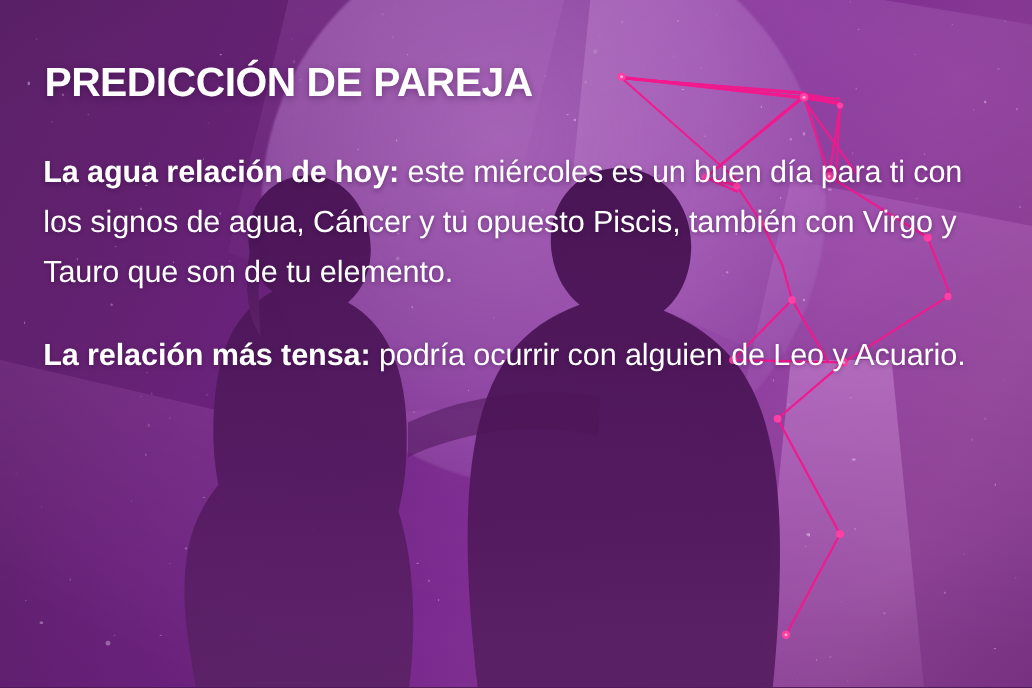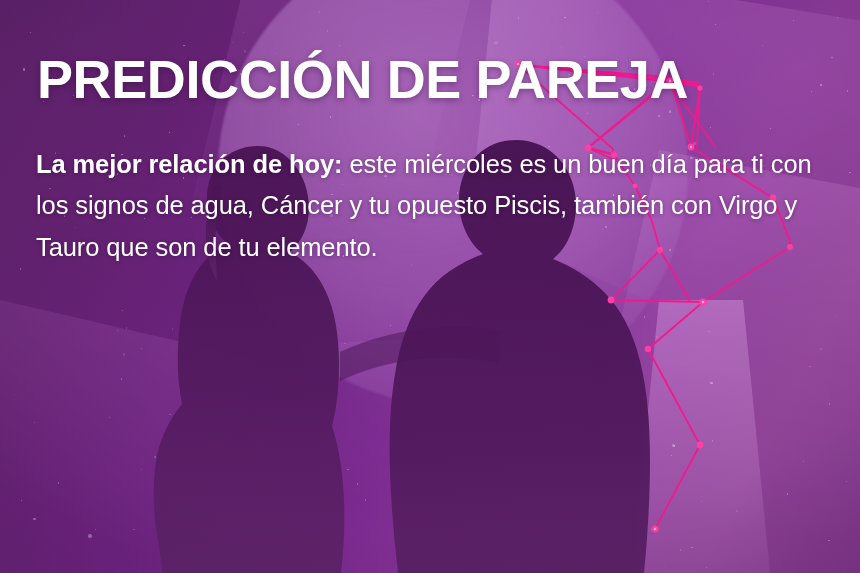--- a/index.html
+++ b/index.html
@@ -149,21 +149,21 @@
     color: #ffffff;
     font-size: 17px;
     font-weight: 400;
     letter-spacing: .1px;
     margin: 5px 0 0 1px;
     text-shadow: 0 1px 3px rgba(40,6,52,.45);
   }
 
   .headline {
     color: #ffffff;
-    font-size: 54px;
+    font-size: 34px;
     font-weight: bold;
     letter-spacing: -0.4px;
     margin: 22px 0 0 1px;
     line-height: 1;
     text-shadow: 0 2px 6px rgba(40,6,52,.38);
   }
 
   .body-block {
     margin-top: 38px;
     max-width: 806px;
@@ -539,18 +539,21 @@
     </svg>
   </div>
 
   <div class="bg-vignette"></div>
 
   <div class="content">
     <h1 class="headline">PREDICCIÓN DE PAREJA</h1>
 
     <div class="body-block">
       <p class="para">
-        <b>La mejor relación de hoy:</b><span> este miércoles es un buen día para ti con los signos de agua, Cáncer y tu opuesto Piscis, también con Virgo y Tauro que son de tu elemento.</span>
+        <b>La agua relación de hoy:</b><span> este miércoles es un buen día para ti con los signos de agua, Cáncer y tu opuesto Piscis, también con Virgo y Tauro que son de tu elemento.</span>
+      </p>
+      <p class="para">
+        <b>La relación más tensa:</b><span> podría ocurrir con alguien de Leo y Acuario.</span>
       </p>
     </div>
   </div>
 
 </div>
 
 </body></html>

